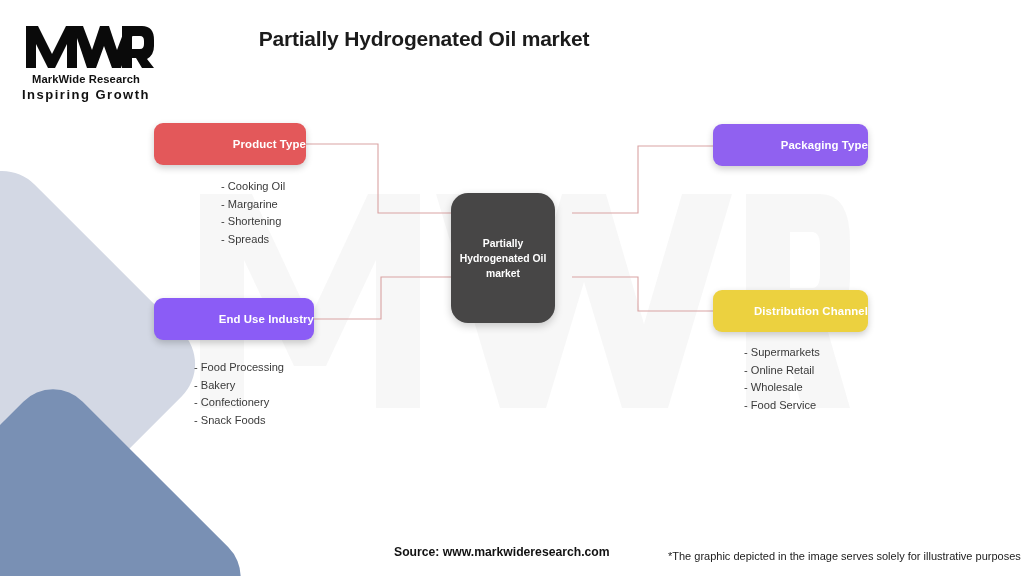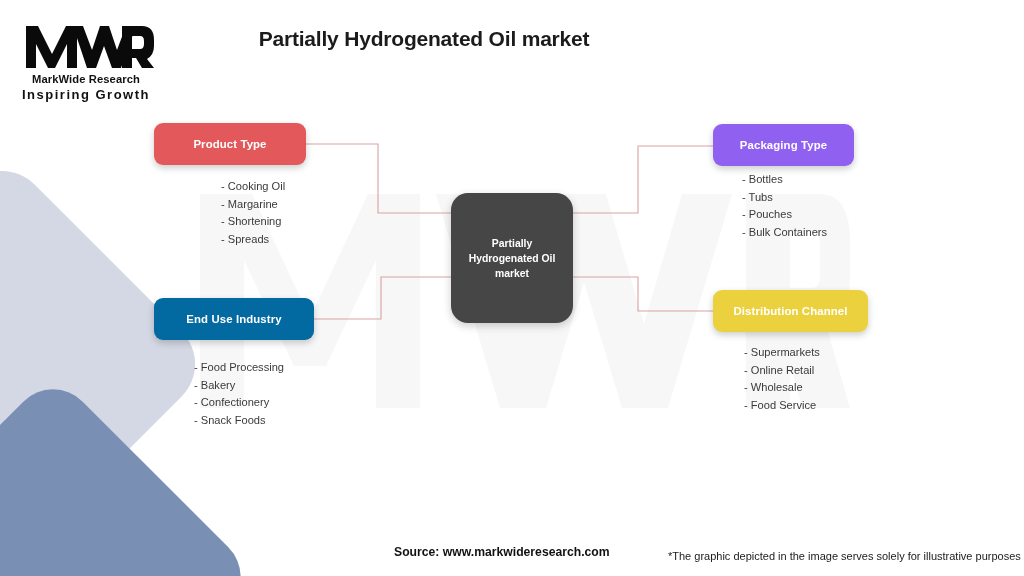--- a/index.html
+++ b/index.html
@@ -57,46 +57,46 @@
     font-size:21px;font-weight:bold;color:#1b1b1b;
     letter-spacing:-.2px;
   }
 
   
   .connectors{position:absolute;left:0;top:0;width:1024px;height:576px;}
 
   
   .center-node{
     position:absolute;
-    left:451px;top:193px;width:122px;height:130px;
+    left:451px;top:193px;width:104px;height:130px;
     background:#474646;
     border-radius:17px;
     box-shadow:0 3px 9px rgba(0,0,0,.20);
     display:flex;align-items:center;justify-content:center;
   }
   .center-label{
     color:#fff;font-size:10.4px;font-weight:bold;
     line-height:15px;text-align:center;width:104px;
   }
 
   
   .pill{
     position:absolute;
     height:42px;
     border-radius:9px;
     box-shadow:0 3px 7px rgba(0,0,0,.20);
-    display:flex;align-items:center;justify-content:center;
+    display:flex;align-items:center;justify-content:flex-end;
   }
   .pill-label{
     color:#fff;font-size:11.4px;font-weight:bold;letter-spacing:.1px;
     text-align:center;
   }
   .pill.product{left:154px;top:123px;width:152px;background:#e3585a;}
-  .pill.packaging{left:713px;top:124px;width:141px;background:#9061f0;}
-  .pill.enduse{left:154px;top:298px;width:160px;background:#0369a1;}
+  .pill.packaging{left:713px;top:124px;width:155px;background:#9061f0;}
+  .pill.enduse{left:154px;top:298px;width:160px;background:#8b5cf6;}
   .pill.distribution{left:713px;top:290px;width:155px;background:#ecd13f;}
 
   
   .itemlist{
     position:absolute;
     font-size:11.1px;color:#3a3a3a;
     line-height:17.6px;
     white-space:nowrap;
   }
   .itemlist .li{display:block;}
@@ -169,26 +169,20 @@
   <div class="itemlist list-product">
     <span class="li">- Cooking Oil</span>
     <span class="li">- Margarine</span>
     <span class="li">- Shortening</span>
     <span class="li">- Spreads</span>
   </div>
 
   <div class="pill packaging">
     <span class="pill-label">Packaging Type</span>
   </div>
-  <div class="itemlist list-packaging">
-    <span class="li">- Bottles</span>
-    <span class="li">- Tubs</span>
-    <span class="li">- Pouches</span>
-    <span class="li">- Bulk Containers</span>
-  </div>
 
   <div class="pill enduse">
     <span class="pill-label">End Use Industry</span>
   </div>
   <div class="itemlist list-enduse">
     <span class="li">- Food Processing</span>
     <span class="li">- Bakery</span>
     <span class="li">- Confectionery</span>
     <span class="li">- Snack Foods</span>
   </div>

